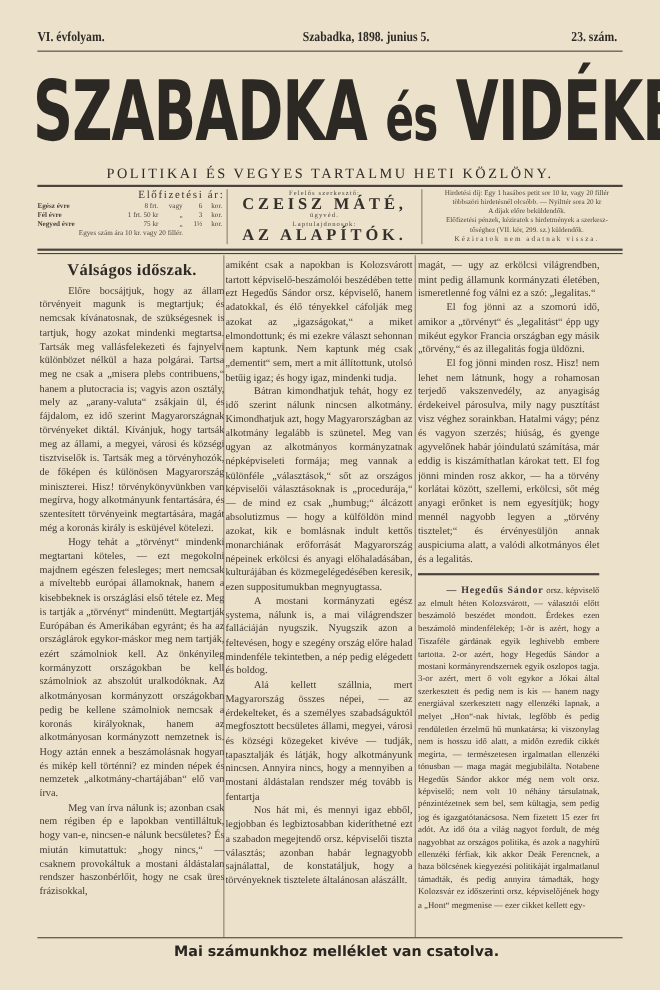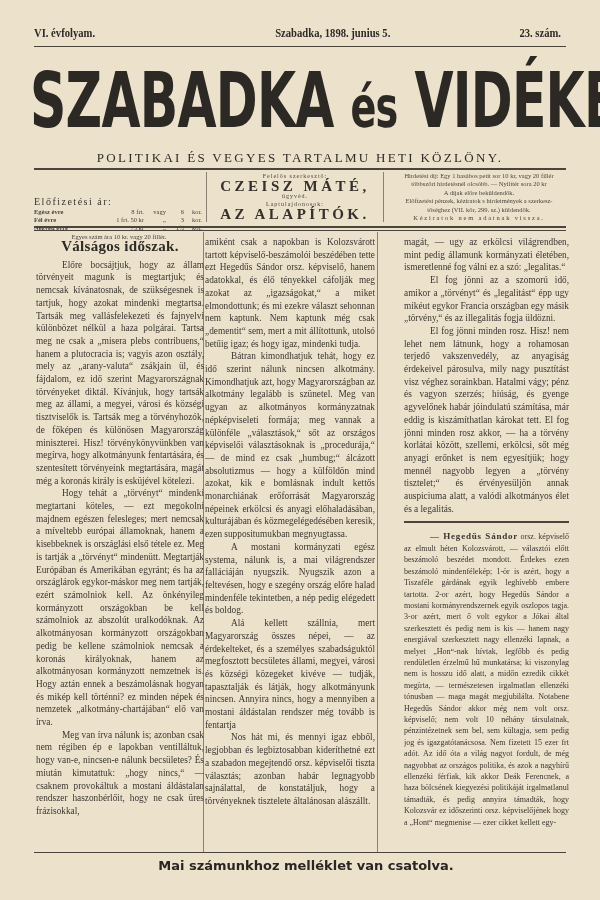--- a/index.html
+++ b/index.html
@@ -35,21 +35,21 @@
     }
     .weekly {
       position: absolute; left: 0; right: 0; top: 151px; text-align: center;
       font-size: 9px; font-weight: bold; letter-spacing: 0.5px; color: #2e2a26;
     }
     .hand { display: inline-block; width: 22px; height: 7px; background: #2e2a26; vertical-align: middle; margin: 0 6px; clip-path: polygon(0 20%, 60% 20%, 100% 50%, 60% 80%, 0 80%); }
     .hand.left { clip-path: polygon(0 50%, 40% 20%, 100% 20%, 100% 80%, 40% 80%); }
 
     .infobox { position: absolute; top: 172px; height: 50px; font-size: 7px; color: #4a443d; }
     .sub-box { left: 34px; width: 170px; }
-    .sub-box .title { text-align: left; font-size: 10px; letter-spacing: 1.5px; margin-bottom: 1px; color: #3a3530; margin-top: 24px; }
+    .sub-box .title { text-align: right; font-size: 10px; letter-spacing: 1.5px; margin-bottom: 1px; color: #3a3530; }
     .sub-row { display: flex; font-size: 6.5px; line-height: 8px; }
     .sub-row .lbl { width: 64px; font-weight: bold; }
     .sub-row .a { width: 46px; text-align: right; }
     .sub-row .v { width: 22px; text-align: right; }
     .sub-row .b { width: 18px; text-align: right; }
     .sub-row .u { width: 18px; text-align: right; }
     .sub-box .single { text-align: center; font-size: 6.5px; margin-top: 1px; }
     .ed-box { left: 210px; width: 170px; text-align: center; }
     .ed-box .small { font-size: 6px; letter-spacing: 1px; line-height: 8px; }
     .ed-box .big { font-size: 15px; letter-spacing: 3.5px; font-weight: bold; line-height: 12px; color: #35302b; }
@@ -58,21 +58,21 @@
     .vline { position: absolute; width: 1px; background: #8a8170; }
 
     .col {
       position: absolute; top: 240px; font-size: 9.3px; line-height: 12.7px;
       text-align: justify; color: #3a3530; hyphens: auto;
     }
     .col p { margin: 0; text-indent: 0; }
     .col p.ind { text-indent: 26px; }
     .col1 { left: 36px; width: 168px; }
     .col2 { left: 205px; width: 170px; top: 236px; }
-    .col3 { left: 380px; width: 165px; top: 236px; margin-left: 24px; }
+    .col3 { left: 380px; width: 165px; top: 236px; }
     .art-title { font-size: 15px; font-weight: bold; text-align: center; margin: 0 0 6px 0; color: #2e2a26; letter-spacing: 0.3px; }
     .news-sep { height: 2px; background: #4a443d; margin: 6px 0 8px 0; }
     .news { font-size: 8px; line-height: 11.4px; }
     .news .head { font-weight: bold; letter-spacing: 0.8px; font-size: 9px; }
     .footer-note {
       position: absolute; left: 0; right: 0; top: 858px; text-align: center;
       font-family: "DejaVu Sans", sans-serif; font-weight: bold; font-size: 13px; color: #2a2622; padding-left: 12px;
     }
   </style>
 </head>

